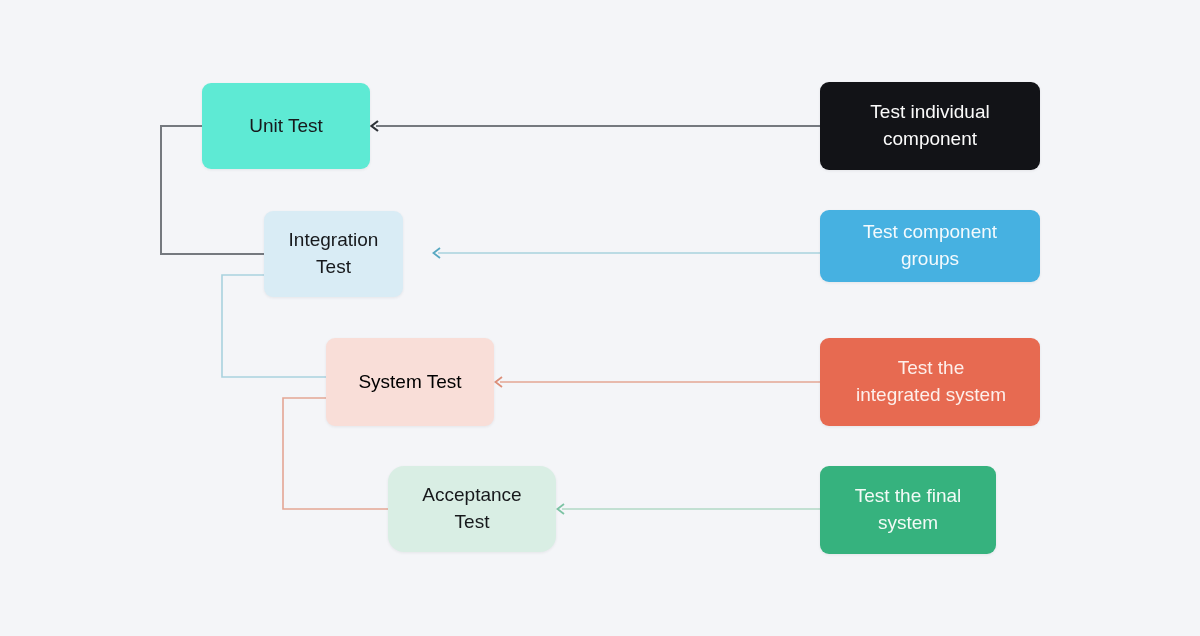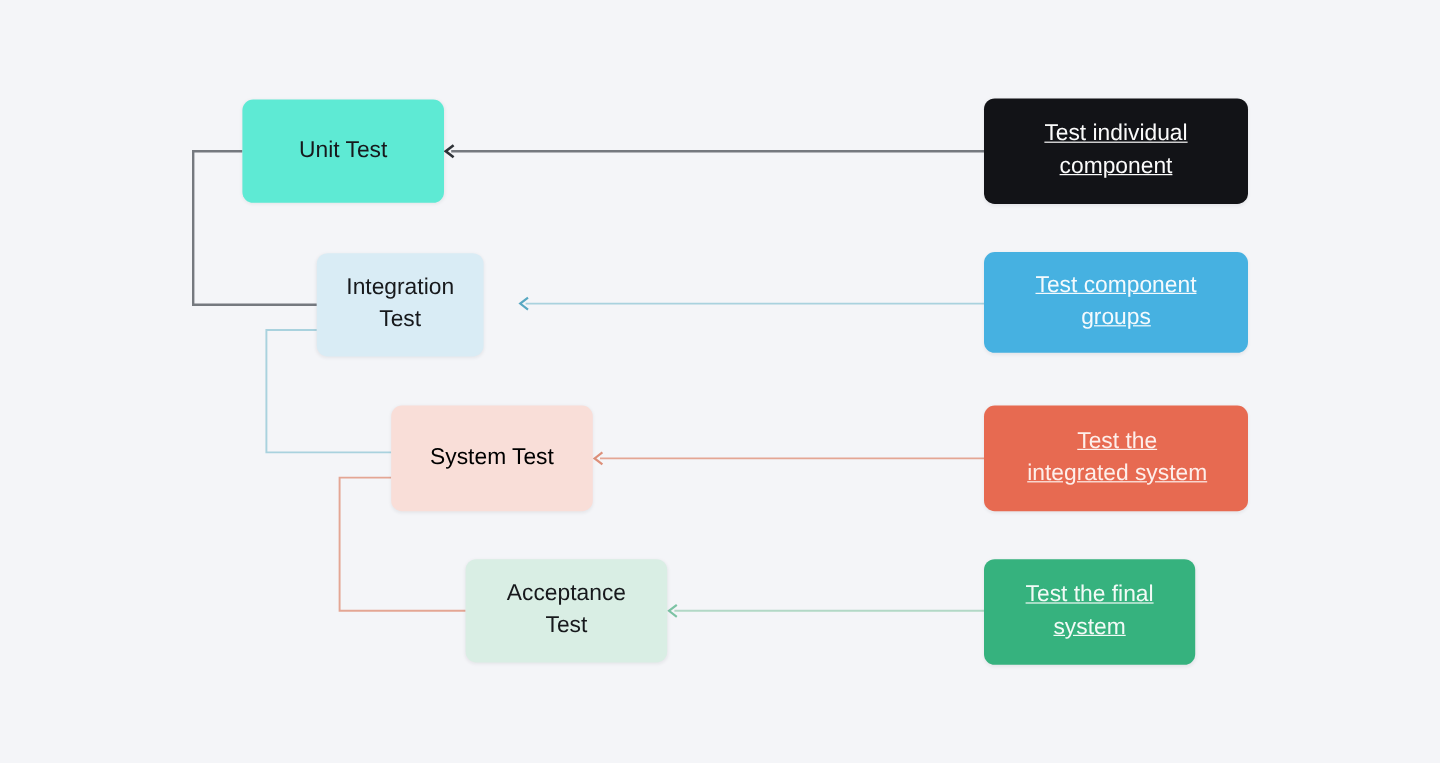--- a/index.html
+++ b/index.html
@@ -25,31 +25,31 @@
     text-align: center;
     border-radius: 9px;
     font-size: 19px;
     font-weight: 500;
     line-height: 1.42;
     white-space: pre-line;
     box-shadow: 0 1px 3px rgba(25,35,45,0.07);
     box-sizing: border-box;
   }
   .stage { padding: 0 20px; }
-  .desc  { padding: 0 14px; text-decoration: underline; }
+  .desc  { padding: 0 14px; }
 
   
   .s0 { left: 202px; top:  83px; width: 168px; height: 86px; }
   .s1 { left: 264px; top: 211px; width: 139px; height: 86px; }
   .s2 { left: 326px; top: 338px; width: 168px; height: 88px; }
-  .s3 { left: 388px; top: 466px; width: 168px; height: 86px; }
+  .s3 { left: 388px; top: 466px; width: 168px; height: 86px; border-radius: 16px; }
 
   
   .d0 { left: 820px; top:  82px; width: 220px; height: 88px; }
-  .d1 { left: 820px; top: 210px; width: 220px; height: 84px; }
+  .d1 { left: 820px; top: 210px; width: 220px; height: 72px; }
   .d2 { left: 820px; top: 338px; width: 220px; height: 88px; padding-left: 16px; }
   .d3 { left: 820px; top: 466px; width: 176px; height: 88px; }
 </style>
 </head>
 <body style="background: rgb(244, 245, 248);">
 
 <div class="canvas">
 
   <svg id="connector-layer" viewBox="0 0 1200 636" xmlns="http://www.w3.org/2000/svg">
       <polyline points="202,126 161,126 161,254 264,254" fill="none" stroke="#75797f" stroke-width="2"></polyline>

